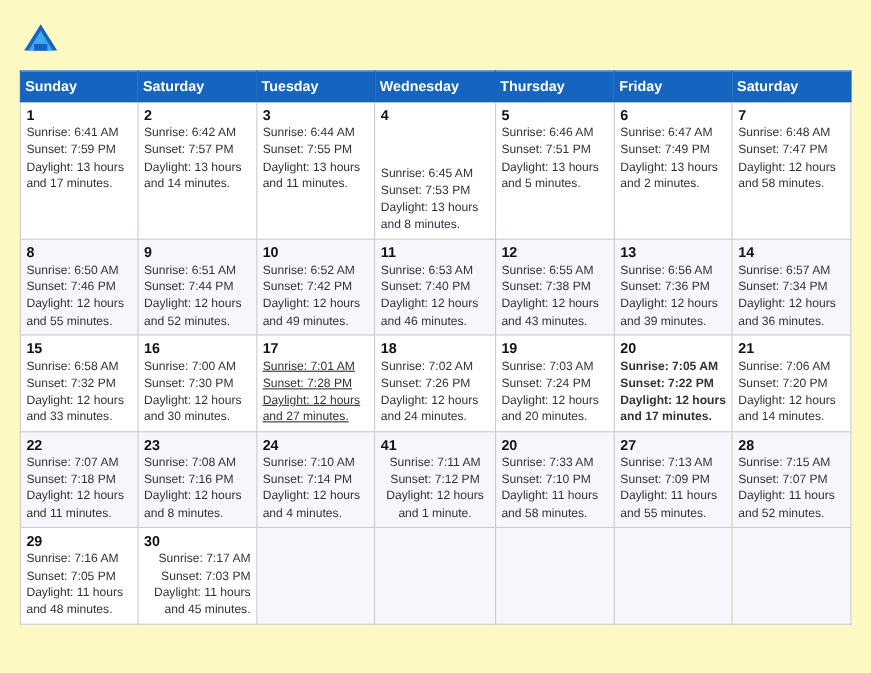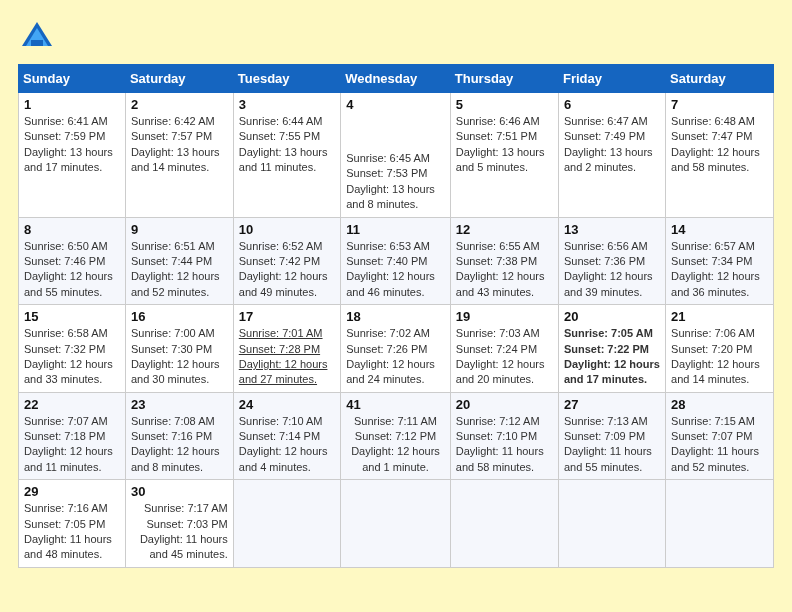--- a/index.html
+++ b/index.html
@@ -313,21 +313,21 @@
           </td>
           <td>
             <span class="day-num">41</span>
             <div class="day-info" style="white-space: pre-line; text-align: center;">Sunrise: 7:11 AM
 Sunset: 7:12 PM
 Daylight: 12 hours
 and 1 minute.</div>
           </td>
           <td>
             <span class="day-num">20</span>
-            <div class="day-info" style="white-space: pre-line;">Sunrise: 7:12 AM
+            <div class="day-info" style="white-space: pre-line;">Sunrise: 7:33 AM
 Sunset: 7:10 PM
 Daylight: 11 hours
 and 58 minutes.</div>
           </td>
           <td>
             <span class="day-num">27</span>
             <div class="day-info" style="white-space: pre-line;">Sunrise: 7:13 AM
 Sunset: 7:09 PM
 Daylight: 11 hours
 and 55 minutes.</div>

